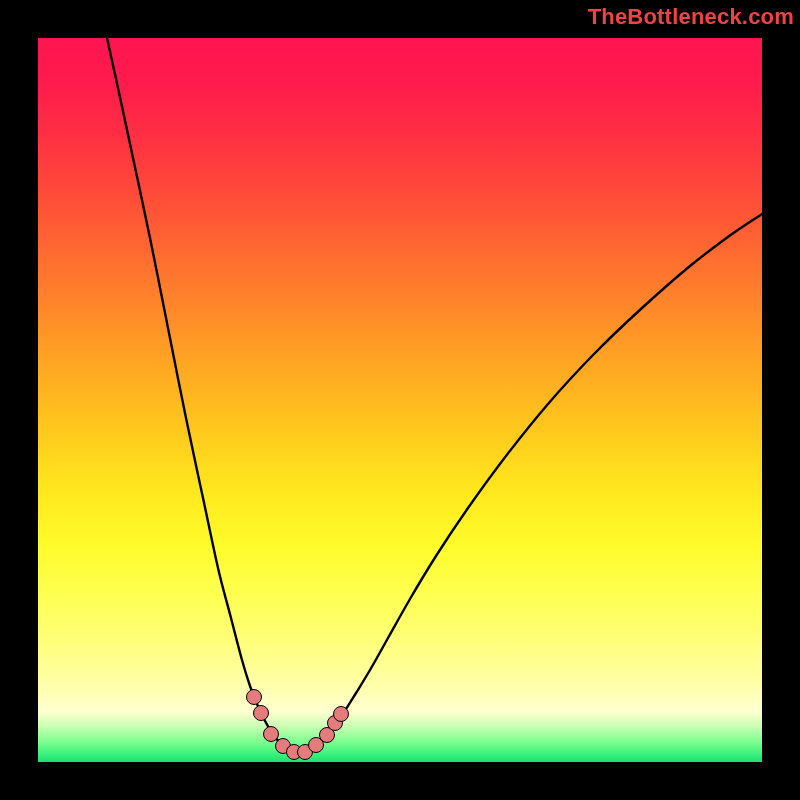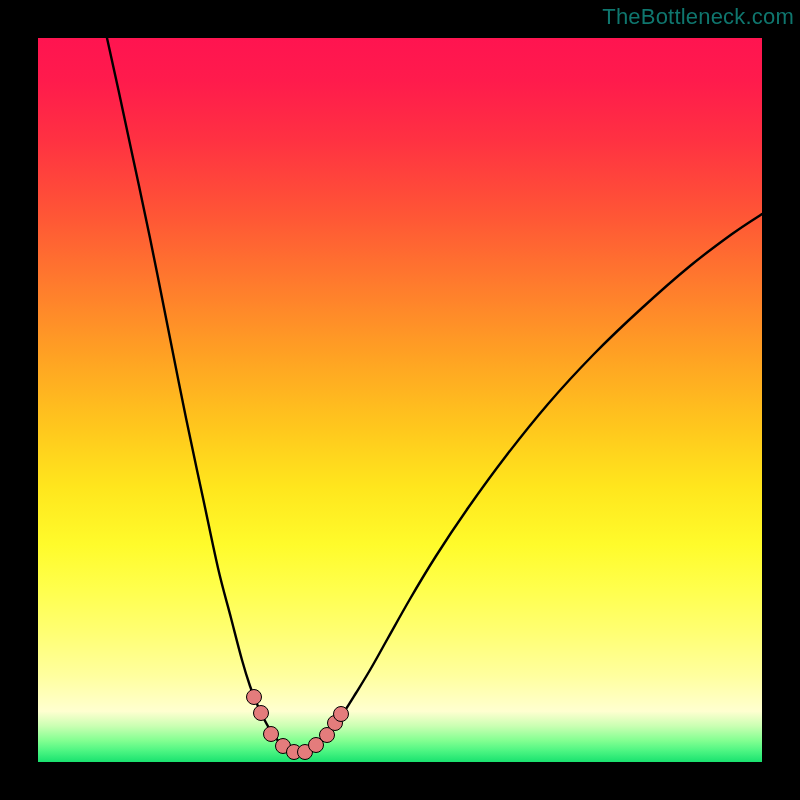--- a/index.html
+++ b/index.html
@@ -44,23 +44,23 @@
       #cbffb3 95%,
       #84ff92 97%,
       #4cf582 98.5%,
       #19e26f 100%
     );
   }
   .watermark {
     position: absolute;
     top: 4px;
     right: 6px;
-    color: #0f766e;
+    color: #ef4444;
     font-size: 22px;
-    font-weight: 400;
+    font-weight: 700;
     letter-spacing: 0.2px;
     z-index: 10;
   }
   svg.curve {
     position: absolute;
     left: 0;
     top: 0;
     width: 724px;
     height: 724px;
     overflow: visible;

